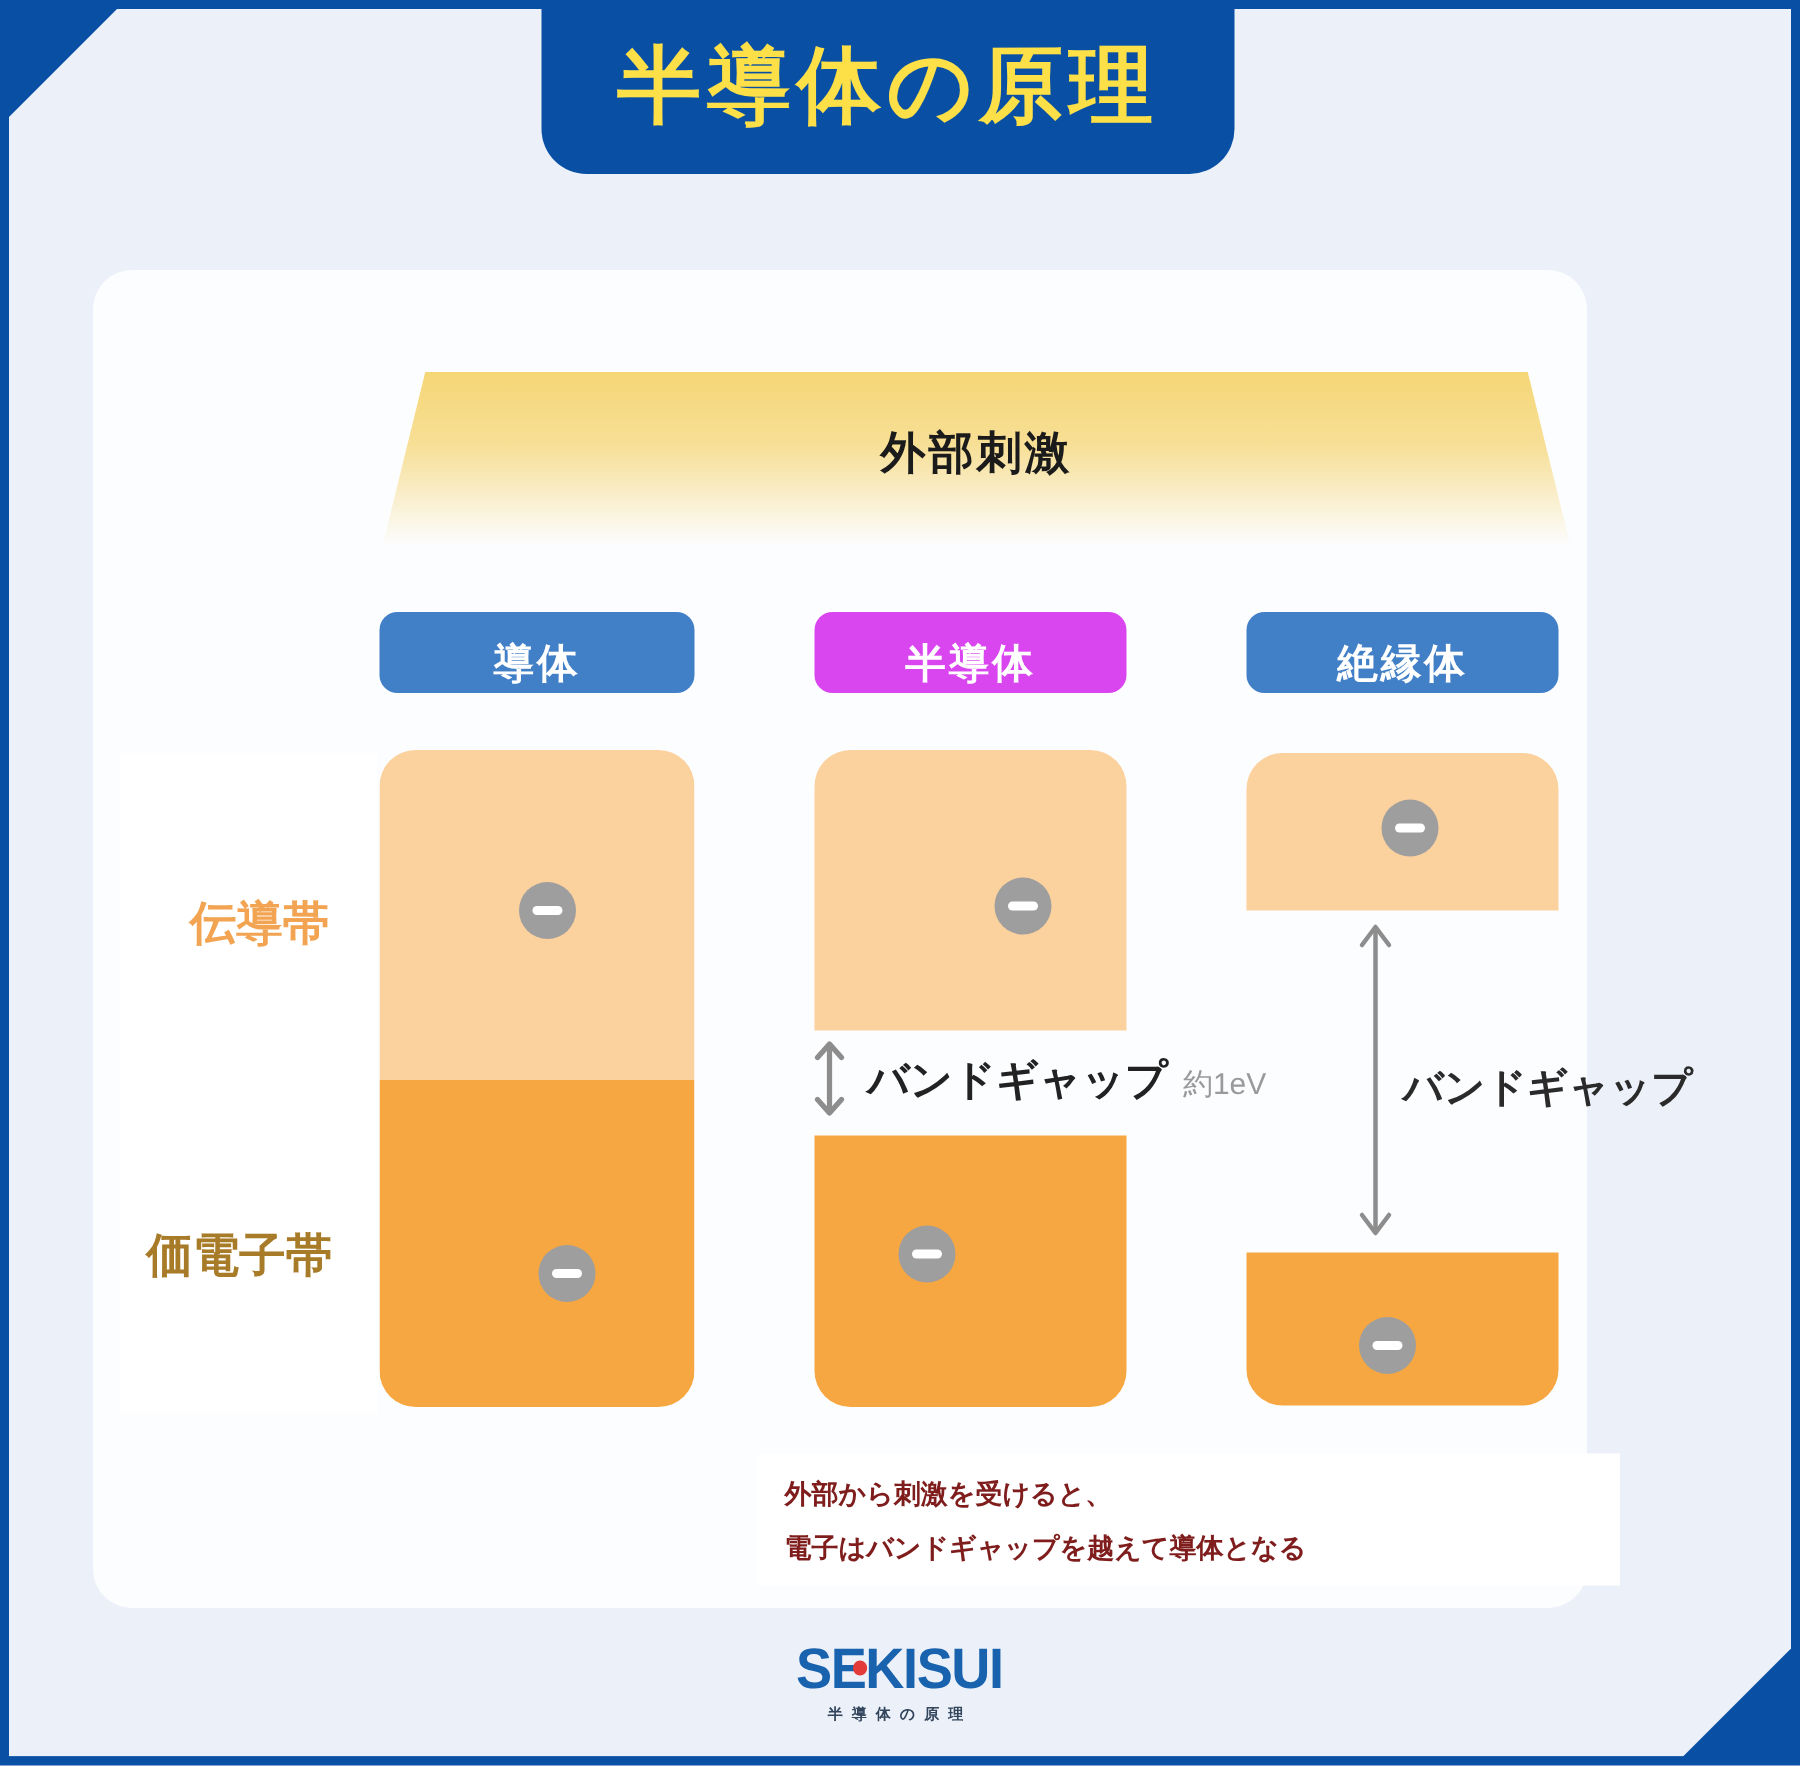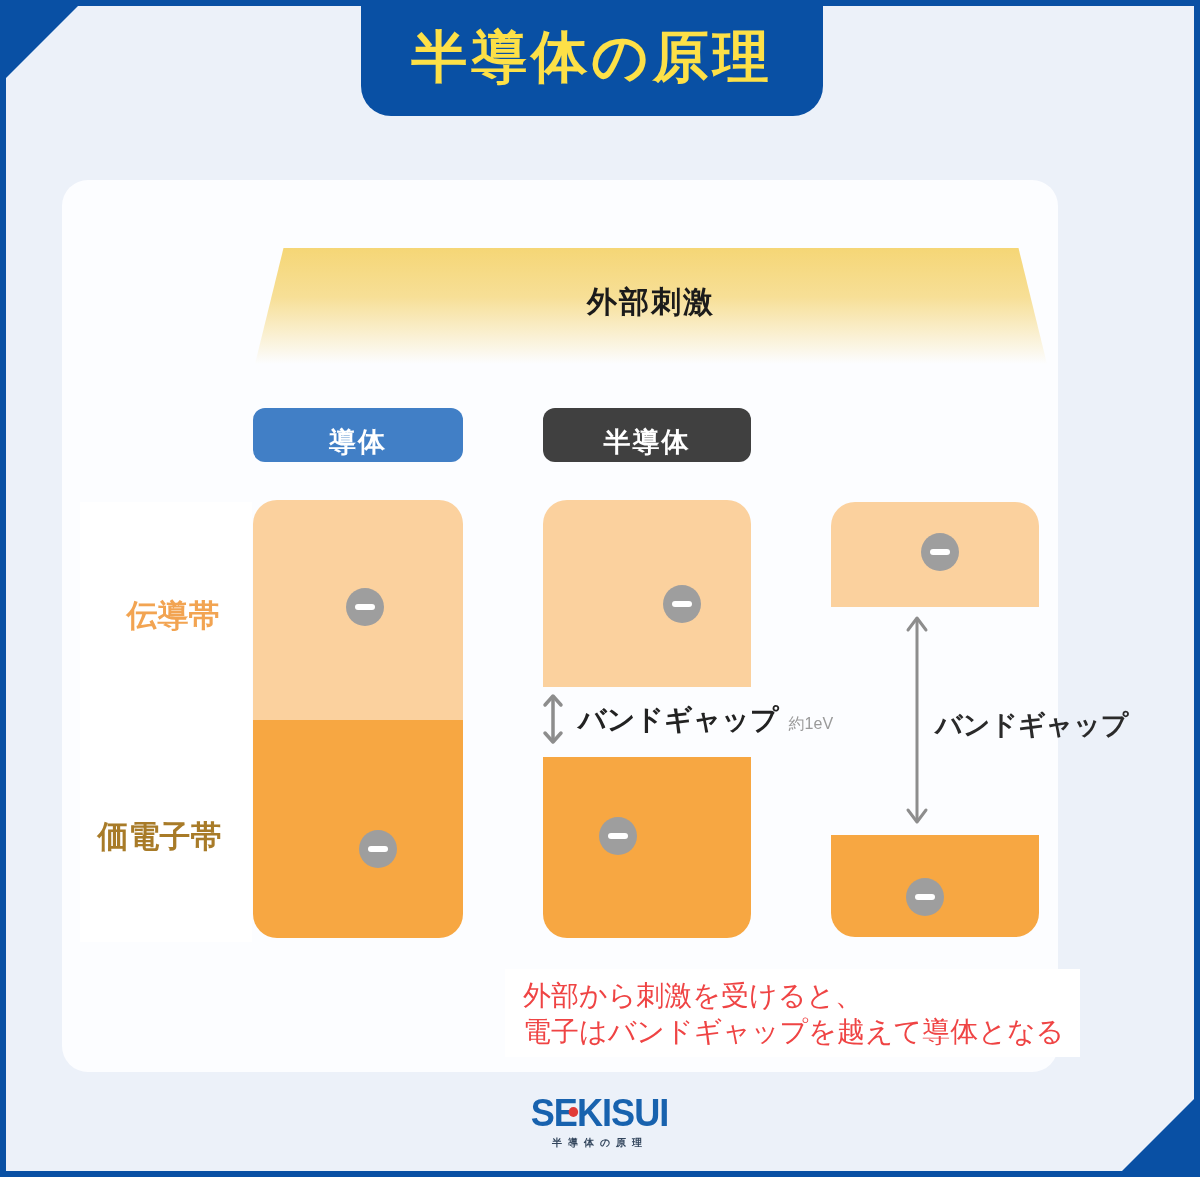--- a/index.html
+++ b/index.html
@@ -41,33 +41,33 @@
     margin-top:34px; font-size:30px; font-weight:bold; color:#1b1b1b; letter-spacing:2px;
   }
   
   .label-strip {
     position:absolute; left:18px; top:322px; width:172px; height:440px; background:#ffffff;
   }
   .caption-strip {
     position:absolute; left:443px; top:789px; width:575px; height:88px; background:#ffffff;
     padding:9px 0 0 18px;
   }
-  .caption-strip p { font-size:28px; line-height:36px; color:#ef4444; white-space:nowrap; }
+  .caption-strip p { font-size:18px; line-height:36px; color:#7f1d1d; white-space:nowrap;font-weight:bold; }
   
   .band-label { position:absolute; font-weight:bold; white-space:nowrap; text-align:center; }
   .band-label.conduction { left:36px; top:415px; width:150px; font-size:31px; color:#f2a452; }
   .band-label.valence   { left:15px; top:636px; width:165px; font-size:31px; color:#a87b28;text-align:center; }
   
   .pill {
     position:absolute; top:228px; height:54px; border-radius:12px;
     display:flex; align-items:center; justify-content:center;
   }
   .pill span { color:#ffffff; font-size:27px; font-weight:bold; letter-spacing:2px;margin-top:14px; }
   .pill.c1 { left:191px; width:210px; background:#417fc6; }
-  .pill.c2 { left:481px; width:208px; background:#404040;align-items:center; }
+  .pill.c2 { left:481px; width:208px; background:#d946ef;align-items:center; }
   .pill.c3 { left:769px; width:208px; background:#417fc6; }
   
   .block { position:absolute; }
   .light { background:#fbd19e; }
   .dark  { background:#f7a742; }
   .conductor-block {
     left:191px; top:320px; width:210px; height:438px; border-radius:24px; overflow:hidden;
   }
   .conductor-block .half-top { position:absolute; left:0; top:0; width:100%; height:220px; background:#fbd19e; }
   .conductor-block .half-bottom { position:absolute; left:0; top:220px; width:100%; height:218px; background:#f7a742; }
@@ -81,21 +81,21 @@
   }
   .electron::after {
     content:""; position:absolute; left:9px; top:16px; width:20px; height:6px;
     border-radius:3px; background:#ffffff;
   }
   
   .gap-row-semi {
     position:absolute; left:516px; top:521px; display:flex; align-items:baseline; gap:10px; white-space:nowrap;
   }
   .gap-row-semi .gap-label { font-size:28px; font-weight:bold; color:#222222; }
-  .gap-row-semi .gap-value { font-size:16px; font-weight:500; color:#9a9a9a;text-align:center; }
+  .gap-row-semi .gap-value { font-size:20px; font-weight:500; color:#9a9a9a;text-align:center; }
   .gap-label-insul {
     position:absolute; left:873px; top:527px; font-size:27px; font-weight:bold; color:#2a2a2a; white-space:nowrap;
   }
   .arrow-svg { position:absolute; }
   .arrow-semi  { left:478px; top:512px; }
   .arrow-insul { left:841px; top:433px; }
   
   .logo { position:absolute; left:490px; top:1092px; width:220px; text-align:center; z-index:4; }
   .logo .word {
     display:inline-block; font-size:38px; font-weight:800; color:#1862ae;
@@ -129,20 +129,23 @@
   <div class="label-strip"></div>
 
   <div class="band-label conduction">伝導帯</div>
   <div class="band-label valence">価電子帯</div>
 
   <div class="pill c1">
     <span>導体</span>
   </div>
   <div class="pill c2">
     <span>半導体</span>
+  </div>
+  <div class="pill c3">
+    <span>絶縁体</span>
   </div>
 
   <div class="block conductor-block">
     <div class="half-top"></div>
     <div class="half-bottom"></div>
   </div>
   <div class="electron" style="left:284px; top:408px;"></div>
   <div class="electron" style="left:297px; top:650px;"></div>
 
   <div class="block light semi-top"></div>

